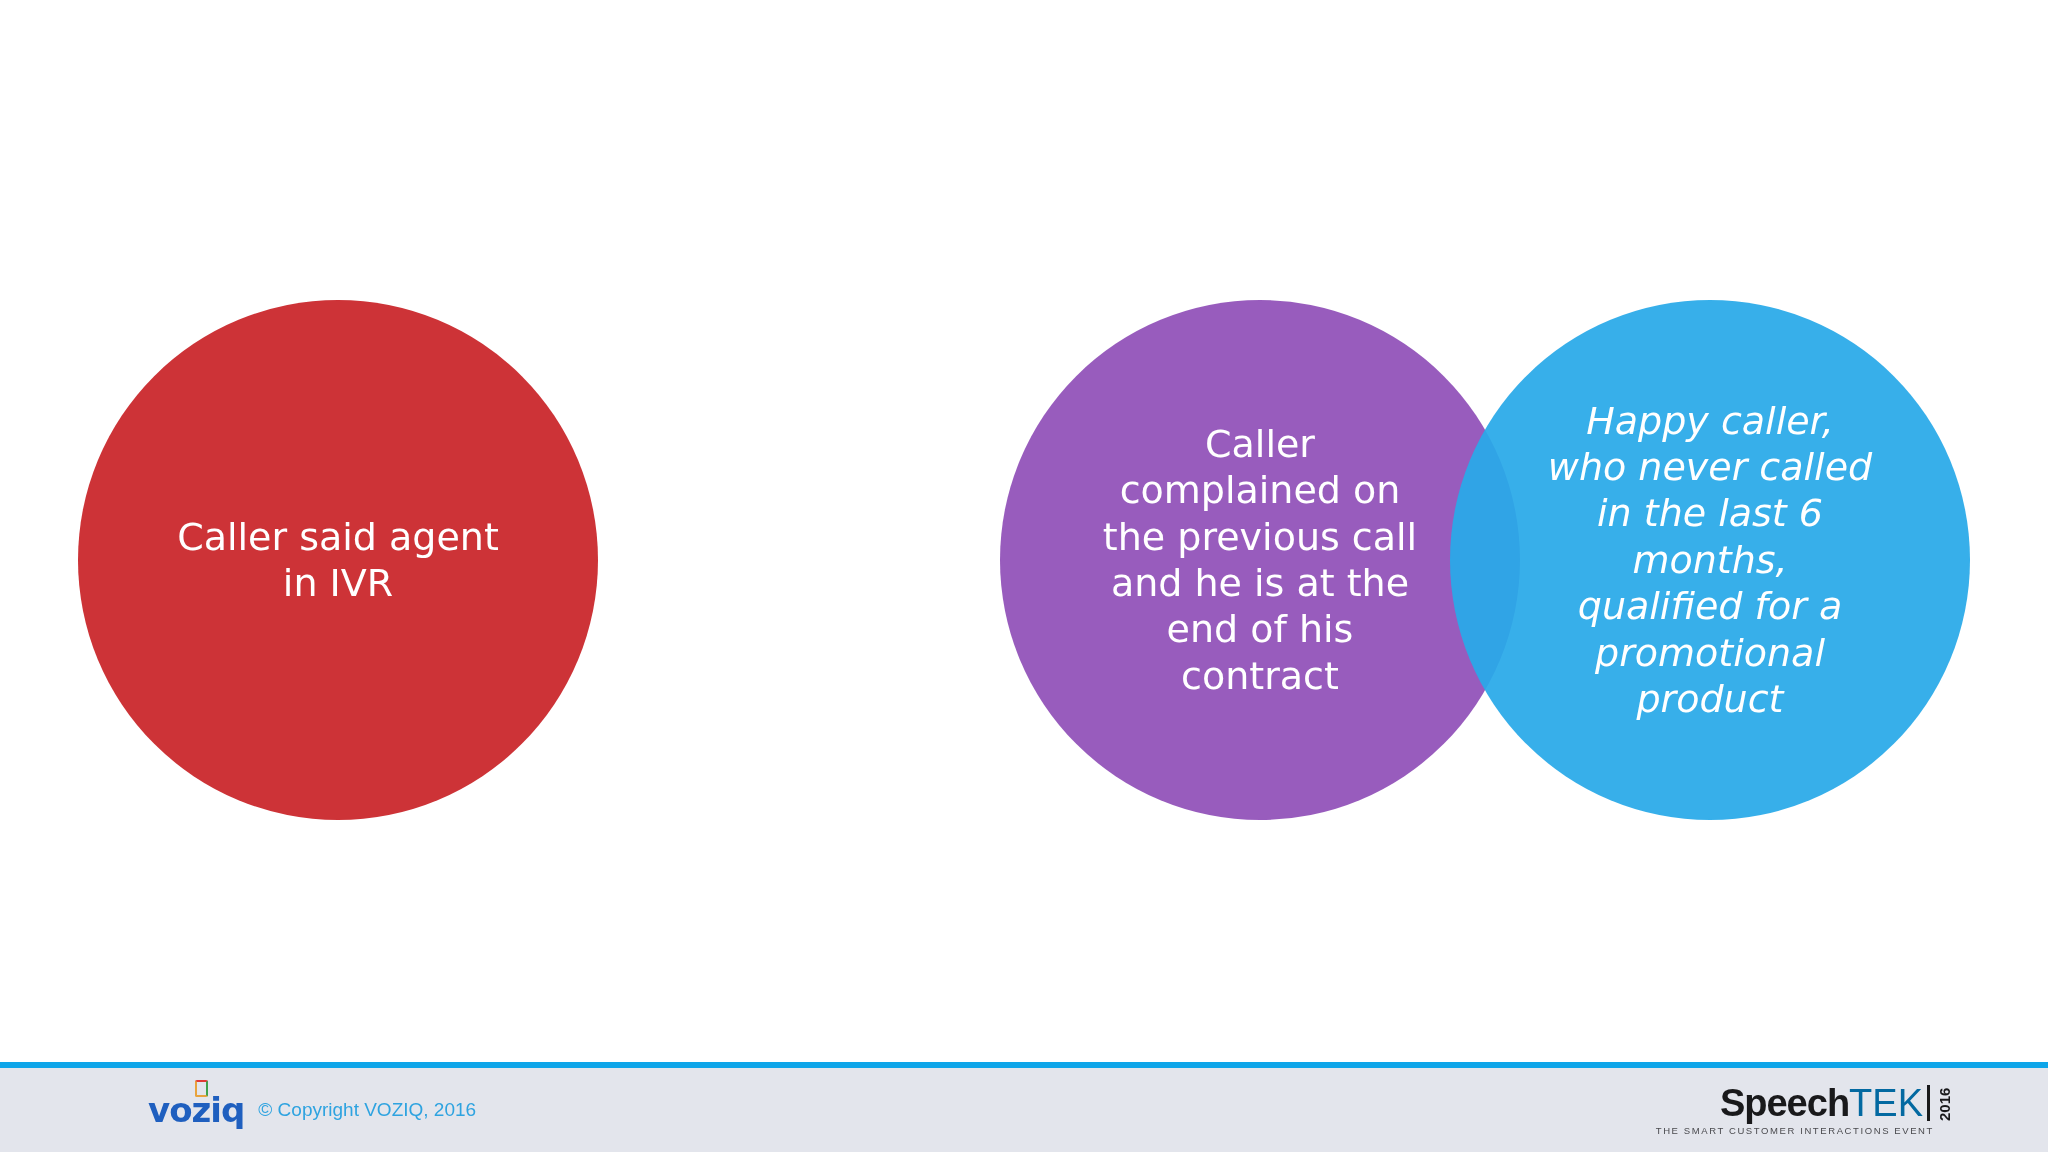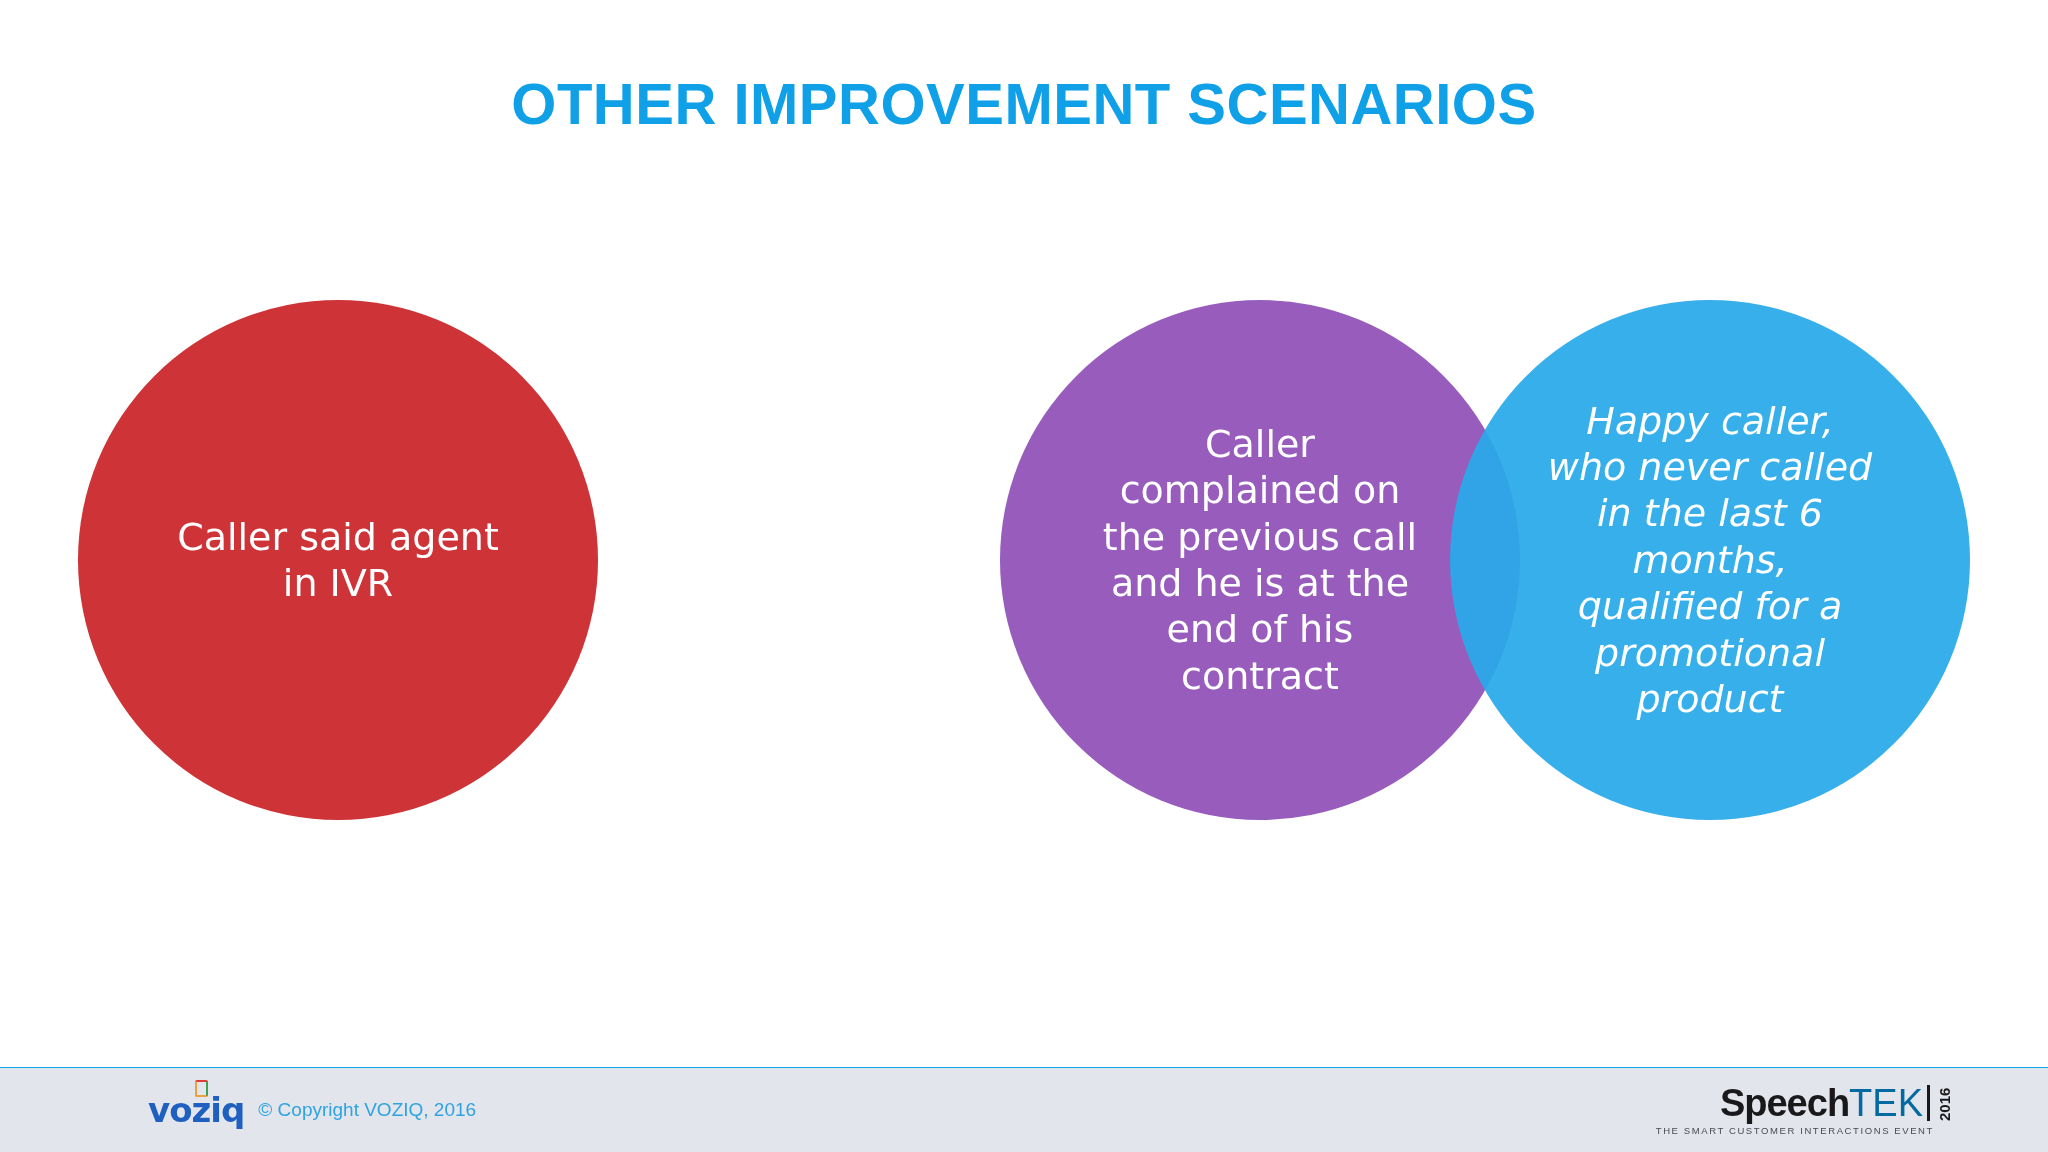--- a/index.html
+++ b/index.html
@@ -101,21 +101,21 @@
   #circle-blue  .label { width: 330px; font-size: 38px; font-style: italic; }
 
   
   .footer {
     position: absolute;
     left: 0;
     bottom: 0;
     width: 2048px;
     height: 84px;
     background: #E3E5EC;
-    border-top: 1px solid #0ea5e9;
+    border-top: 6px solid #0ea5e9;
   }
 
   .footer-left {
     position: absolute;
     left: 148px;
     top: 50%;
     transform: translateY(-50%);
     display: flex;
     align-items: center;
     gap: 14px;
@@ -208,21 +208,20 @@
     white-space: nowrap;
     text-align: center;
     padding-right: 18px;
   }
 </style>
 </head>
 <body>
 
 <div class="slide">
 
-  <div class="slide-title">OTHER IMPROVEMENT SCENARIOS</div>
 
   <div class="venn">
 
     <div class="circle" id="circle-red">
       <div class="label">Caller said agent in IVR</div>
     </div>
 
 
     <div class="circle" id="circle-purple">
       <div class="label">Caller complained on the previous call and he is at the end of his contract</div>

